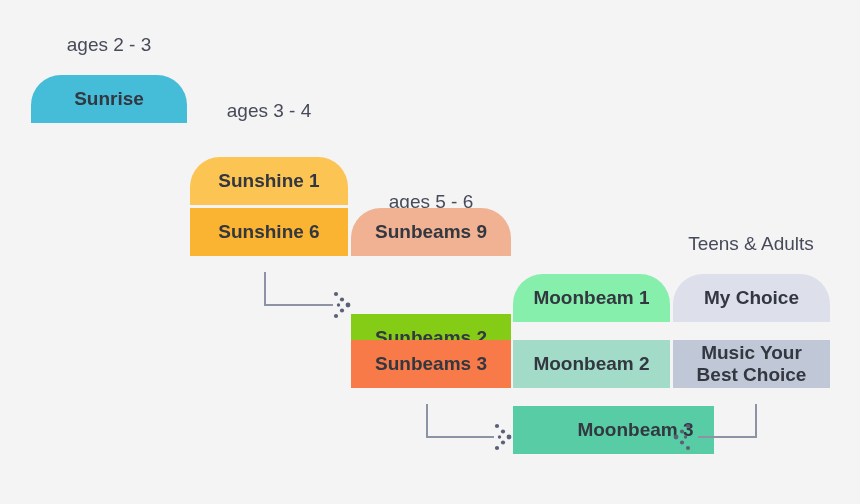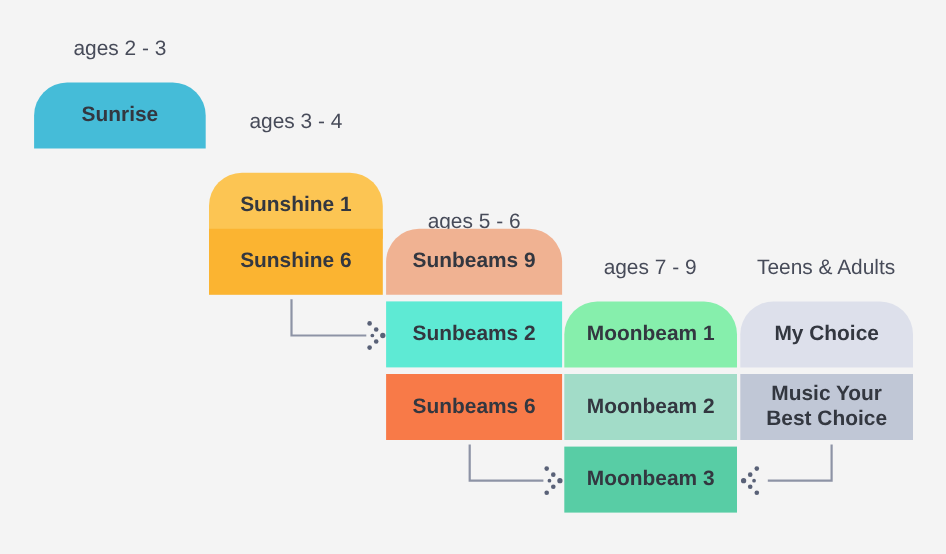--- a/index.html
+++ b/index.html
@@ -24,21 +24,21 @@
     white-space:nowrap;
   }
   .al1{left:11px;width:196px;top:33px;}
   .al2{left:171px;width:196px;top:99px;}
   .al3{left:333px;width:196px;top:166px;margin-top:24px;}
   .al4{left:493px;width:196px;top:232px;}
   .al5{left:653px;width:196px;top:232px;}
   
   .block{
     position:absolute;
-    height:60px;
+    height:48px;
     display:flex;align-items:center;justify-content:center;
     text-align:center;
     font-size:19px;font-weight:700;
     color:var(--block_text,#333740);
     line-height:1.18;
   }
   .block span{max-width:140px;display:inline-block;}
   .top{border-radius:30px 30px 0 0;}
   .c1{left:31px;width:156px;}
   .c2{left:190px;width:158px;}
@@ -67,51 +67,50 @@
   }
 </style>
 </head>
 <body>
 
 <div class="stage">
 
   <div class="age-label al1">ages 2 - 3</div>
   <div class="age-label al2">ages 3 - 4</div>
   <div class="age-label al3">ages 5 - 6</div>
-  <div class="age-label al4">ages 7 - 9</div>
   <div class="age-label al5">Teens &amp; Adults</div>
 
   <div class="block top c1 r0" style="background: rgb(69, 188, 216);">
     <span>Sunrise</span>
   </div>
 
   <div class="block top c2 r1" style="background: rgb(252, 197, 83); margin-top: 16px;">
     <span>Sunshine 1</span>
   </div>
   <div class="block c2 r2" style="background: rgb(251, 180, 49);">
     <span>Sunshine 6</span>
   </div>
 
   <div class="block top c3 r2" style="background: rgb(240, 178, 146);">
     <span>Sunbeams 9</span>
   </div>
-  <div class="block c3 r3" style="background: #5eead4;">
+  <div class="block c3 r3" style="background: #84cc16; margin-top: 40px;">
     <span>Sunbeams 2</span>
   </div>
   <div class="block c3 r4" style="background: rgb(248, 122, 72);">
-    <span>Sunbeams 6</span>
+    <span>Sunbeams 3</span>
   </div>
 
   <div class="block top c4 r3" style="background: #86efac;">
     <span>Moonbeam 1</span>
   </div>
   <div class="block c4 r4" style="background: rgb(162, 220, 200);">
     <span>Moonbeam 2</span>
   </div>
-  <div class="block c4 r5" style="background: rgb(88, 205, 165);">
+  <div class="block c4 r5" style="background: rgb(88, 205, 165); padding-left: 44px;">
     <span>Moonbeam 3</span>
   </div>
 
   <div class="block c5 r4" style="background: rgb(192, 199, 214);">
     <span>Music Your Best Choice</span>
   </div>
   <div class="block top c5 r3" style="background: rgb(221, 224, 235);">
     <span>My Choice</span>
   </div>
 

